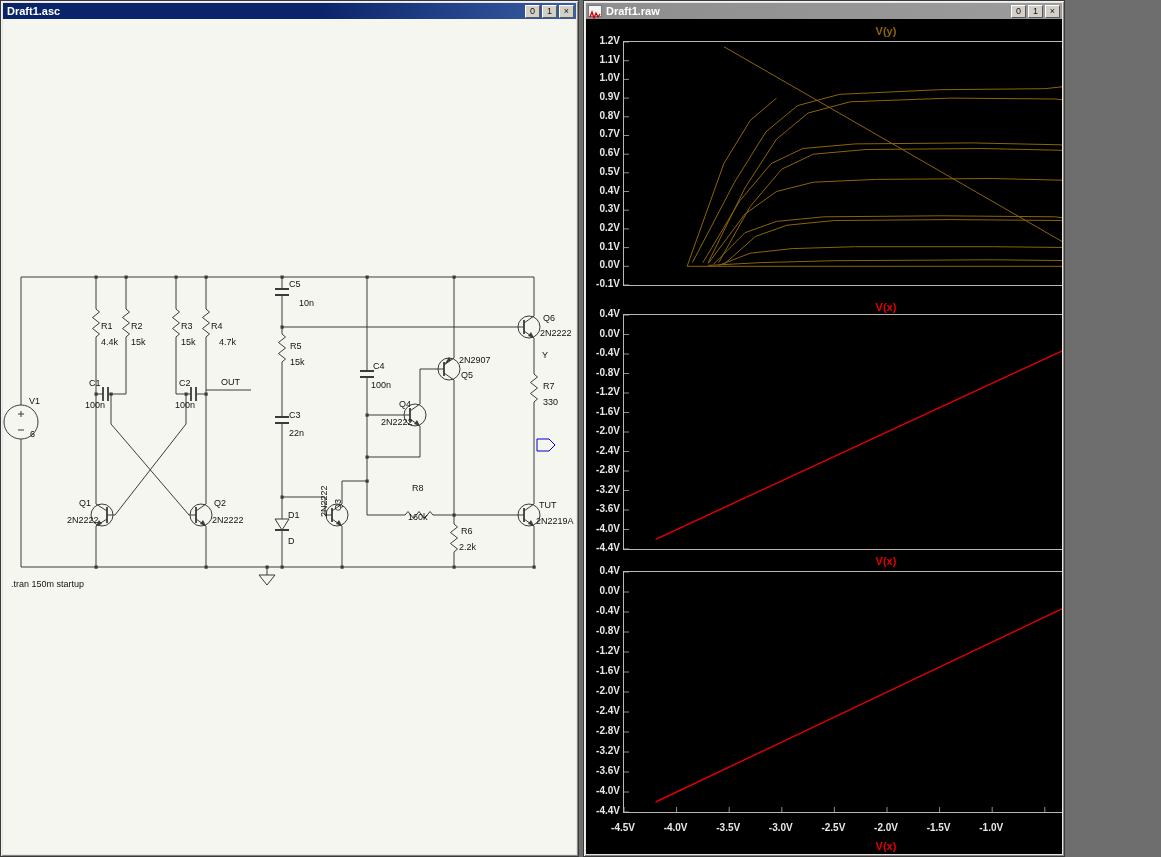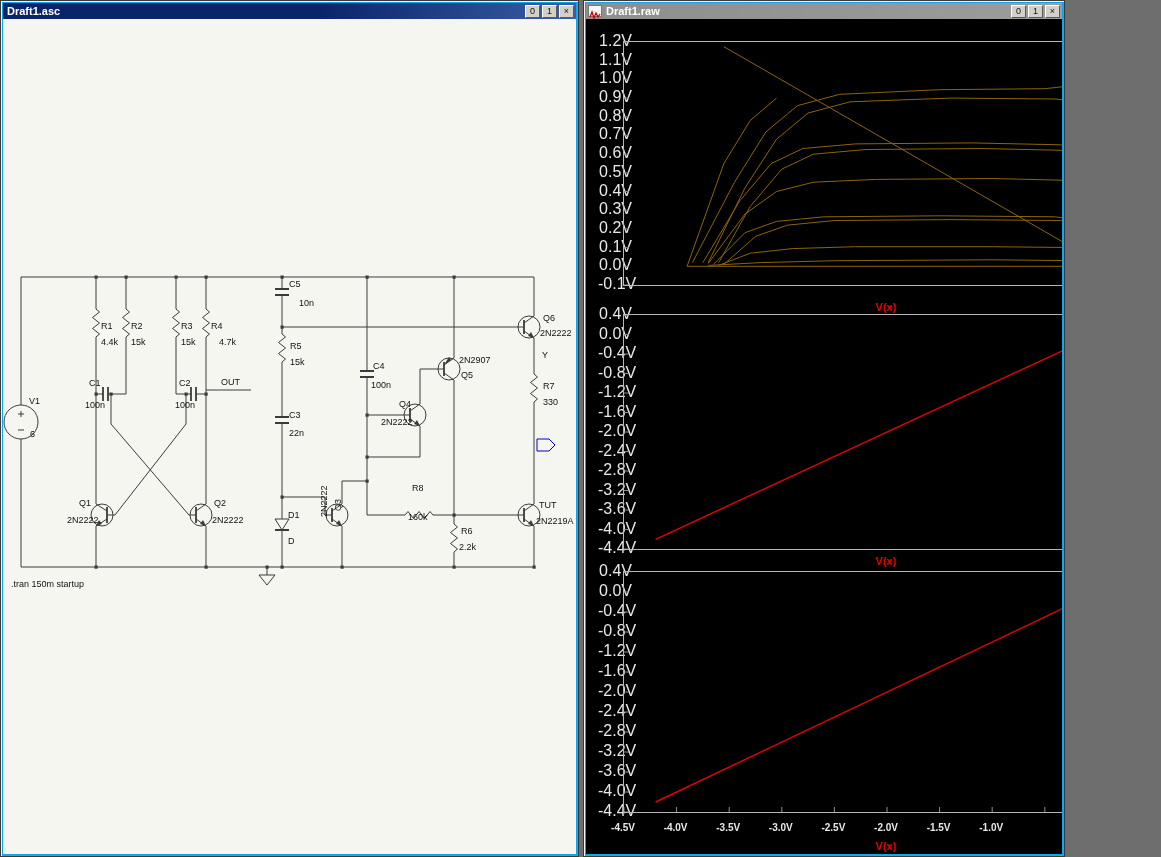--- a/index.html
+++ b/index.html
@@ -2,21 +2,21 @@
 <html><head>
 <meta charset="utf-8">
 <style>
   html,body{margin:0;padding:0;}
   body{
     width:1161px;height:857px;position:relative;overflow:hidden;
     background:#6e6e6e;font-family:"Liberation Sans",sans-serif;
   }
   .window{
     position:absolute;top:0;height:857px;box-sizing:border-box;
-    background:#0ea5e9;border:1px solid #3a3a3a;padding:2px;
+    background:#e5e5e5;border:1px solid #3a3a3a;padding:2px;
     box-shadow:inset 1px 1px 0 #f4f2ee, inset -1px -1px 0 #8a867e;
   }
   #left-window{left:0;width:579px;}
   #right-window{left:583px;width:482px;}
   .titlebar{
     height:16px;display:flex;align-items:center;padding:0 2px;gap:2px;
   }
   .titlebar.active{background:linear-gradient(to right,#0a246a 0%,#0a246a 55%,#3a5ea5 100%);}
   .titlebar.inactive{background:linear-gradient(to right,#8e8e8e 0%,#9c9c9c 100%);}
   .titlebar .title{
@@ -39,22 +39,22 @@
   }
   .slabel.rot{transform-origin:0 0;transform:rotate(-90deg);}
   #directive{position:absolute;font-size:9px;color:#111;white-space:nowrap;}
   .pane-title{
     position:absolute;left:37px;width:526px;text-align:center;
     font-size:11px;font-weight:bold;line-height:12px;
   }
   .plot-box{position:absolute;border:1px solid #b8b8b8;box-sizing:content-box;}
   .plot-box svg{display:block;}
   .ytick{
-    position:absolute;left:12px;width:34px;text-align:right;
-    font-size:16px;font-weight:normal;color:#e8e8e8;line-height:12px;white-space:nowrap;
+    position:absolute;left:0;width:34px;text-align:right;
+    font-size:10px;font-weight:bold;color:#e8e8e8;line-height:12px;white-space:nowrap;
   }
   .xtick{
     position:absolute;width:44px;text-align:center;
     font-size:10px;font-weight:bold;color:#e8e8e8;line-height:12px;
   }
   .xlabel{
     position:absolute;left:37px;width:526px;text-align:center;
     font-size:11px;font-weight:bold;line-height:12px;
   }
 </style>
@@ -208,20 +208,21 @@
       <svg width="12" height="10" viewBox="0 0 12 10">
           <polyline points="1,7 3,2 5,8 7,3 9,7 11,4" fill="none" stroke="#d00000" stroke-width="1.3"></polyline>
         </svg>
     </span>
     <span class="title">Draft1.raw</span>
     <span class="tb-btn">0</span>
     <span class="tb-btn">1</span>
     <span class="tb-btn">×</span>
   </div>
   <div class="win-body" id="plot-body">
+      <div class="pane-title" style="top: 6px; color: rgb(139, 101, 8);">V(y)</div>
       <span class="ytick" style="top: 16px;">1.2V</span>
       <span class="ytick" style="top: 34.6923px;">1.1V</span>
       <span class="ytick" style="top: 53.3846px;">1.0V</span>
       <span class="ytick" style="top: 72.0769px;">0.9V</span>
       <span class="ytick" style="top: 90.7692px;">0.8V</span>
       <span class="ytick" style="top: 109.462px;">0.7V</span>
       <span class="ytick" style="top: 128.154px;">0.6V</span>
       <span class="ytick" style="top: 146.846px;">0.5V</span>
       <span class="ytick" style="top: 165.538px;">0.4V</span>
       <span class="ytick" style="top: 184.231px;">0.3V</span>

